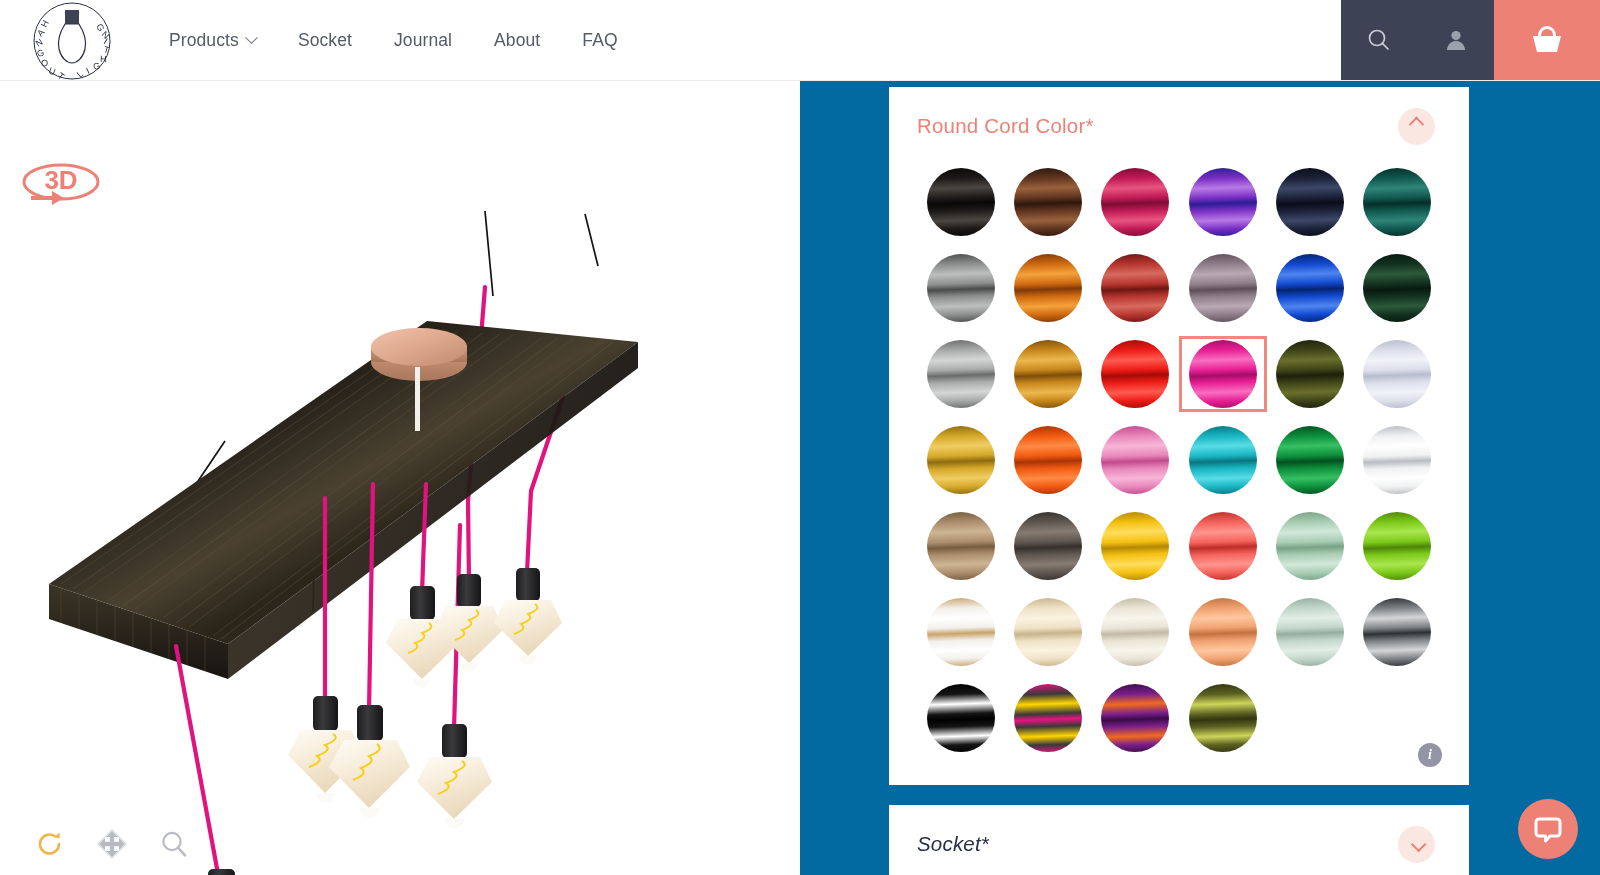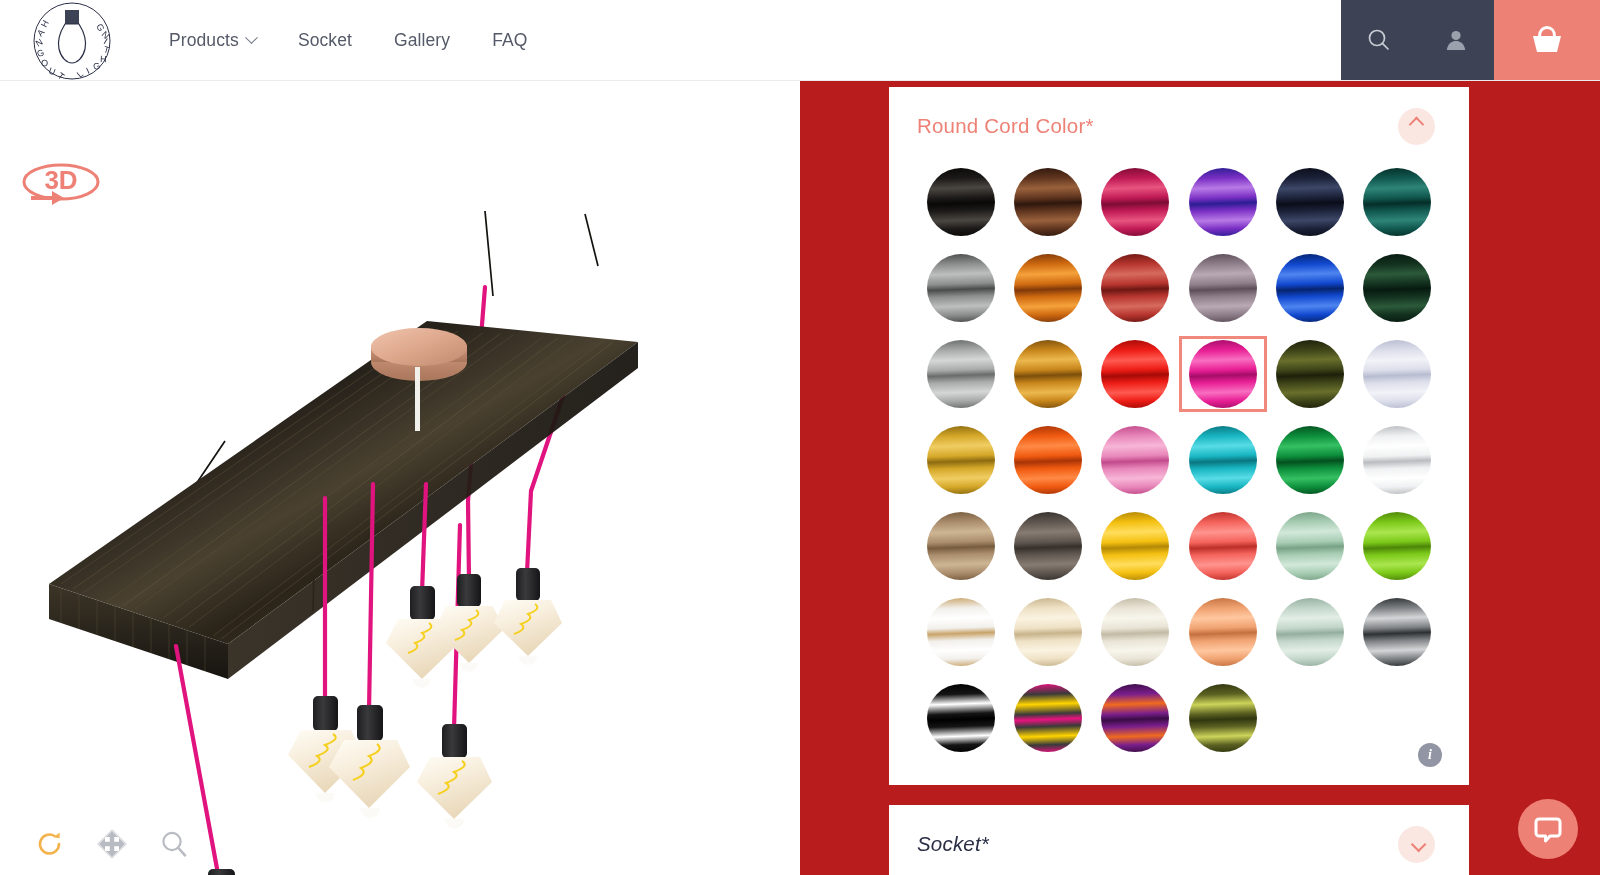--- a/index.html
+++ b/index.html
@@ -73,21 +73,21 @@
     position: absolute; left: 20px; bottom: 14px;
     display: flex; align-items: center; gap: 28px;
   }
   .vc-btn { width: 34px; height: 34px; cursor: pointer;
             display:flex; align-items:center; justify-content:center; }
 
   
   #configurator {
     position: absolute; top: 81px; left: 800px;
     width: 800px; height: 794px;
-    background: #b91c1c; overflow: hidden;
+    background: #0369a1; overflow: hidden;
   }
   .option-card {
     background: #ffffff; margin: 0 160px 0 89px;
     width: 580px;
   }
   #card-cord { margin-top: 6px; height: 698px; position: relative; }
   #card-socket { margin-top: 20px; height: 100px; position: relative; }
 
   .card-head {
     height: 78px; display: flex; align-items: center;
@@ -180,21 +180,24 @@
 
   <nav id="main-nav">
     <div class="nav-item">
       <span>Products</span>
       <i class="caret-dn"></i>
     </div>
     <div class="nav-item">
       <span>Socket</span>
     </div>
     <div class="nav-item">
-      <span>Gallery</span>
+      <span>Journal</span>
+    </div>
+    <div class="nav-item">
+      <span>About</span>
     </div>
     <div class="nav-item">
       <span>FAQ</span>
     </div>
   </nav>
 
   <div id="header-actions">
     <div id="utility-group">
       <div class="util-btn">
         <svg width="26" height="26" viewBox="0 0 26 26">

